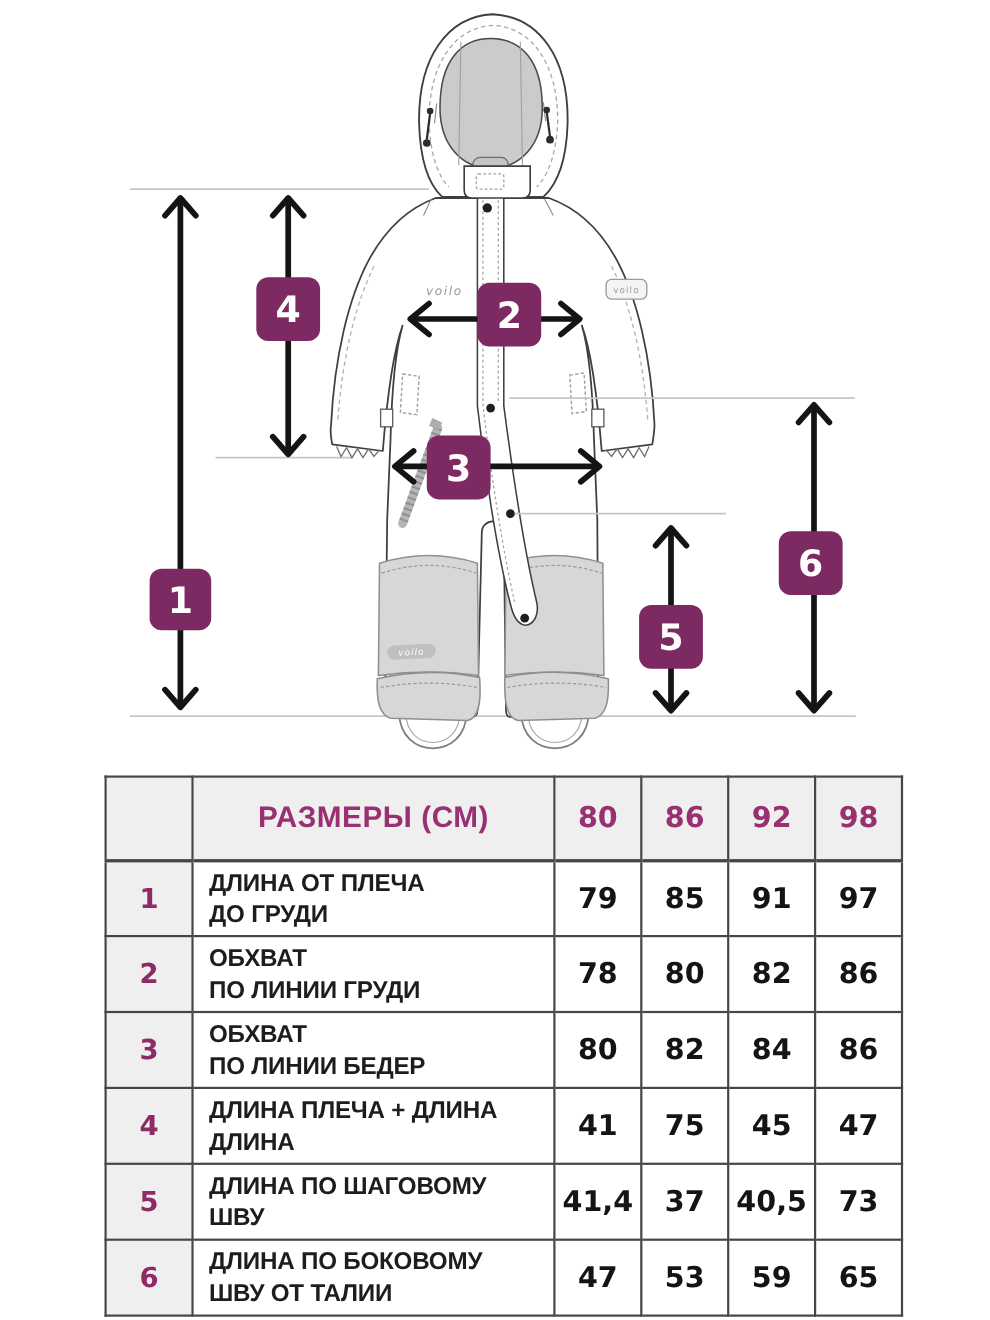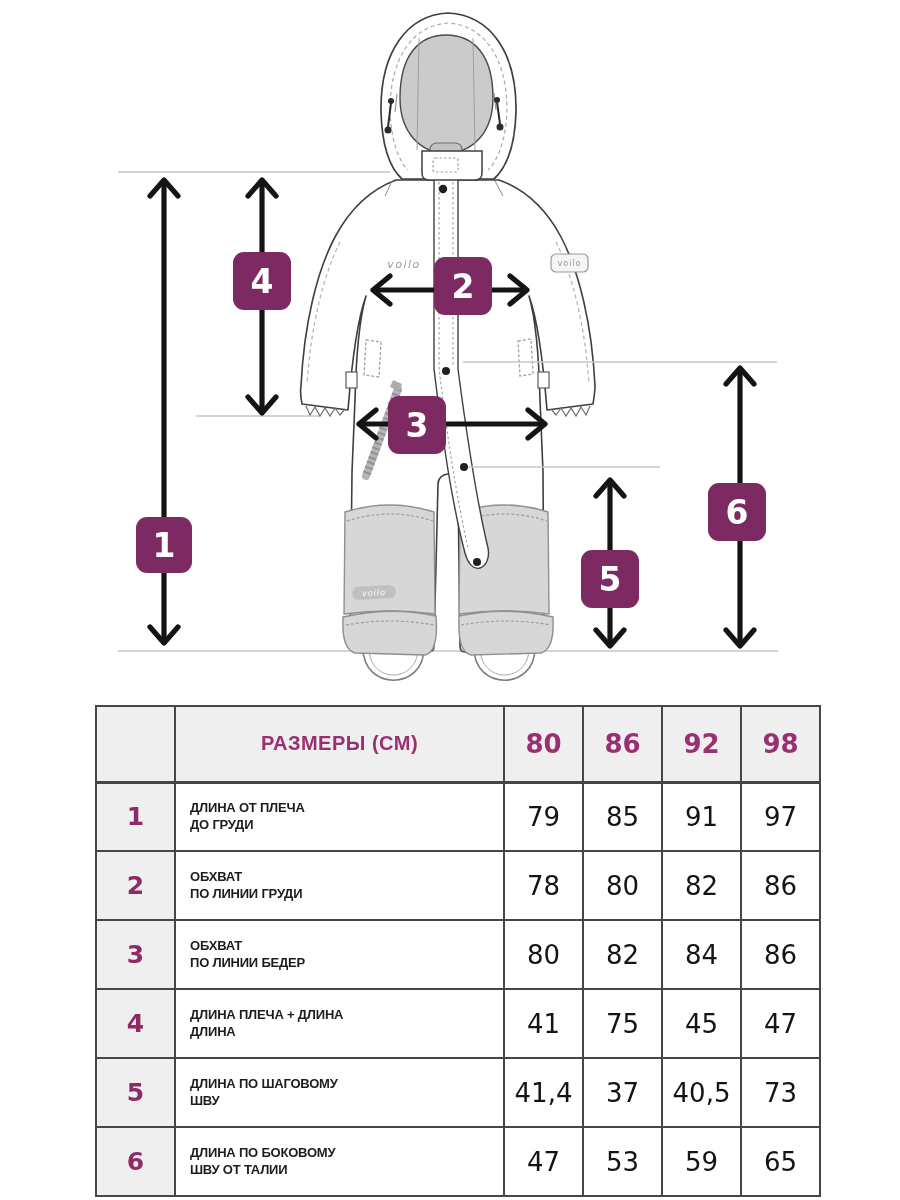--- a/index.html
+++ b/index.html
@@ -20,32 +20,32 @@
   #size-table tbody tr{height:69px;}
   #size-table thead th{background:#efefef;border-bottom:3px solid #464646;}
   .c-num{width:75px;}
   .c-label{width:325px;}
   .c-size,.c-val{width:75px;}
   td.c-num{
     background:#efefef;text-align:center;color:#8e2b66;
     font-size:25px;font-weight:700;font-family:"DejaVu Sans",sans-serif;
   }
   th.c-label{
-    text-align:center;color:#993071;font-size:20px;font-weight:700;letter-spacing:0.5px;
+    text-align:center;color:#993071;font-size:27px;font-weight:700;letter-spacing:0.5px;
   }
   th.c-size{
     text-align:center;color:#993071;font-size:26px;font-weight:700;
     font-family:"DejaVu Sans",sans-serif;
   }
   td.c-label{
     text-align:left;padding-left:14px;color:#1d1d1d;
-    font-size:13px;font-weight:700;line-height:1.28;letter-spacing:-0.2px;
+    font-size:22px;font-weight:700;line-height:1.28;letter-spacing:-0.2px;
   }
   td.c-val{
-    text-align:center;color:#141414;font-size:26px;font-weight:400;
+    text-align:center;color:#141414;font-size:26px;font-weight:700;
     font-family:"DejaVu Sans",sans-serif;
   }
   .lbl-line{display:block;}
   
   .badge-num{
     font-family:"DejaVu Sans",sans-serif;font-weight:bold;font-size:33px;fill:#ffffff;
   }
   .logo-script{
     font-family:"DejaVu Sans",sans-serif;font-style:italic;font-size:11px;
     fill:#9a9a9a;letter-spacing:1.5px;

